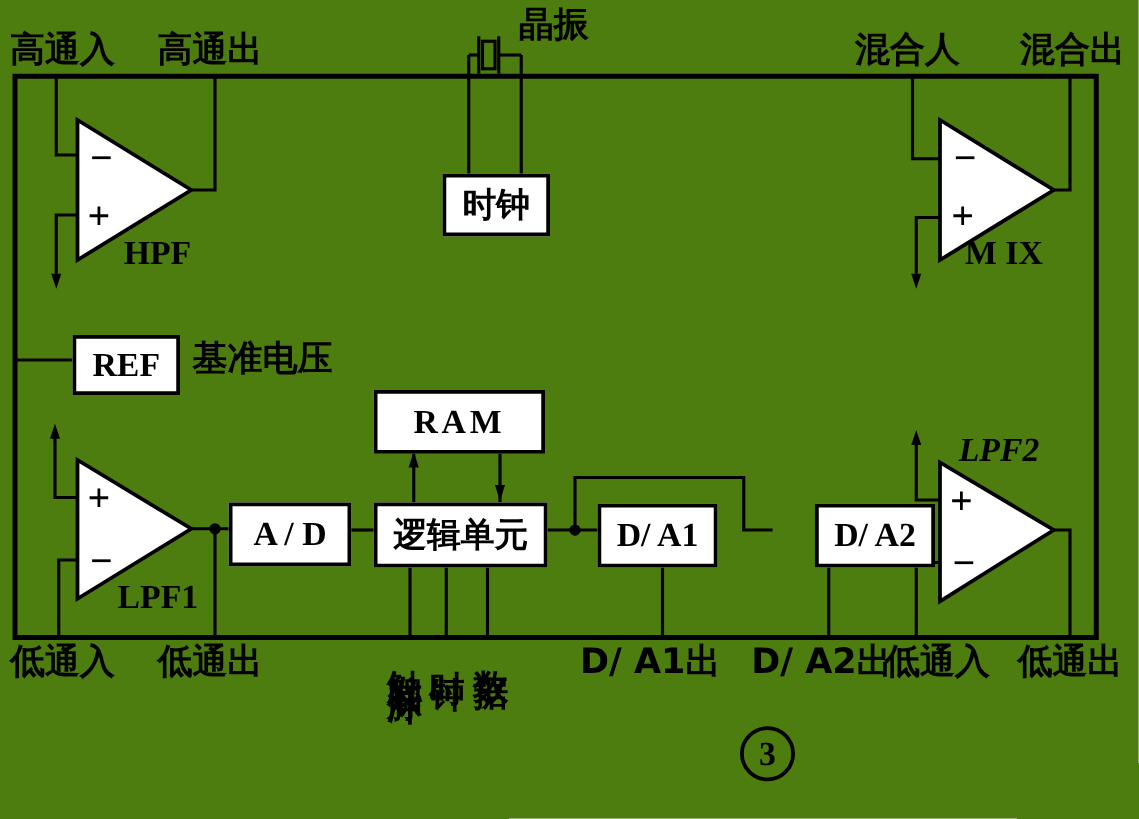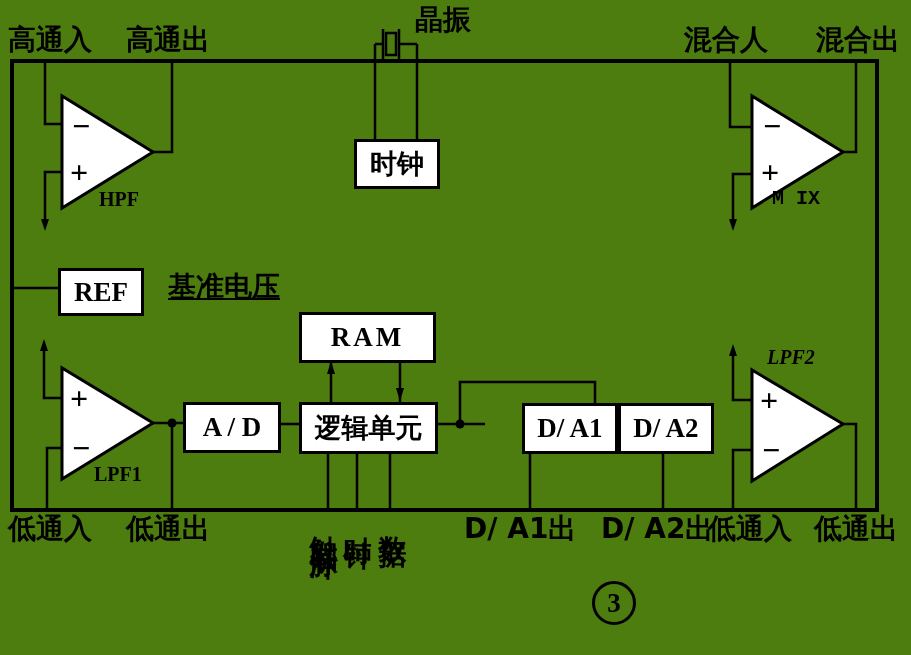--- a/index.html
+++ b/index.html
@@ -7,21 +7,21 @@
     position:relative; width:911px; height:655px; background:#4d7c0f;
     font-family:"DejaVu Sans", sans-serif; color:#000;
     overflow:hidden;
   }
   svg.wires { position:absolute; left:0; top:0; }
   .lbl {
     position:absolute; white-space:nowrap; font-weight:bold;
     font-size:28px; line-height:1.1; color:#000;
     font-family:"DejaVu Sans", sans-serif;
   }
-  .latin { font-family:"Liberation Serif","DejaVu Serif",serif; font-size:20px; }
+  .latin { font-family:"Liberation Serif","DejaVu Serif",serif; font-size:27px; }
   .sign {
     position:absolute; font-weight:bold; font-size:32px; line-height:1;
     font-family:"Liberation Serif","DejaVu Serif",serif; color:#000;
   }
   .box {
     position:absolute; border:3px solid #000; background:#fff;
     display:flex; align-items:center; justify-content:center;
     font-weight:bold; color:#000; font-size:27px;
     font-family:"DejaVu Sans", sans-serif; white-space:nowrap;
   }
@@ -118,39 +118,39 @@
   <span class="lbl" style="left:415px; top:5px;">晶振</span>
   <span class="lbl" style="left:816px; top:25px;">混合出</span>
   <span class="lbl" style="left:684px; top:25px;">混合人</span>
 
   <span class="sign" style="left:72px; top:110px;">−</span>
   <span class="sign" style="left:70px; top:156px;">+</span>
   <span class="lbl latin" style="left:99px; top:188px;">HPF</span>
 
   <span class="sign" style="left:763px; top:110px;">−</span>
   <span class="sign" style="left:761px; top:156px;">+</span>
-  <span class="lbl latin" style="left:772px; top:188px;font-family:Liberation Mono, monospace;">M IX</span>
+  <span class="lbl latin" style="left:772px; top:188px;">M IX</span>
 
   <span class="sign" style="left:70px; top:382px;">+</span>
   <span class="sign" style="left:72px; top:432px;">−</span>
   <span class="lbl latin" style="left:94px; top:463px;">LPF1</span>
 
   <span class="sign" style="left:760px; top:384px;">+</span>
   <span class="sign" style="left:762px; top:434px;">−</span>
   <span class="lbl latin" style="left:767px; top:346px;font-style:italic;">LPF2</span>
 
   <div class="box latin" style="left:58px;  top:268px; width:80px;  height:42px;">REF</div>
-  <span class="lbl" style="left:168px; top:272px;text-decoration:underline;">基准电压</span>
+  <span class="lbl" style="left:154px; top:272px;">基准电压</span>
 
   <div class="box" style="left:354px; top:139px; width:80px;  height:44px;">时钟</div>
   <div class="box latin" style="left:299px; top:312px; width:131px; height:45px; letter-spacing:3px;">RAM</div>
   <div class="box" style="left:299px; top:402px; width:133px; height:46px;">逻辑单元</div>
   <div class="box latin" style="left:183px; top:402px; width:92px;  height:45px;">A / D</div>
-  <div class="box latin" style="left:478px; top:403px; width:90px;  height:45px;margin-left:44px;">D/ A1</div>
-  <div class="box latin" style="left:618px; top:403px; width:90px;  height:45px;">D/ A2</div>
+  <div class="box latin" style="left:478px; top:403px; width:90px;  height:45px;">D/ A1</div>
+  <div class="box latin" style="left:652px; top:403px; width:90px;  height:45px;">D/ A2</div>
 
   <span class="lbl" style="left:8px;   top:514px;">低通入</span>
   <span class="lbl" style="left:126px; top:514px;">低通出</span>
 
   <span class="vlbl" style="left:309px; top:514px; height:145px;">触发脉冲</span>
   <span class="vlbl" style="left:343px; top:514px; height:80px;">时钟</span>
   <span class="vlbl" style="left:378px; top:514px; height:80px;">数据</span>
 
   <span class="lbl" style="left:464px; top:514px;">D/ A1出</span>
   <span class="lbl" style="left:601px; top:514px;">D/ A2出</span>

